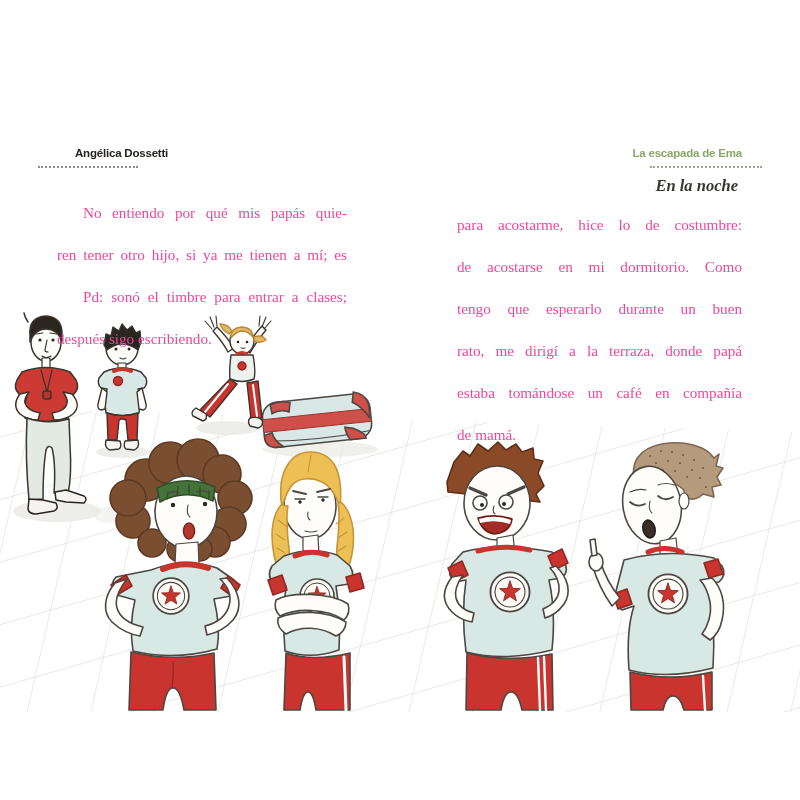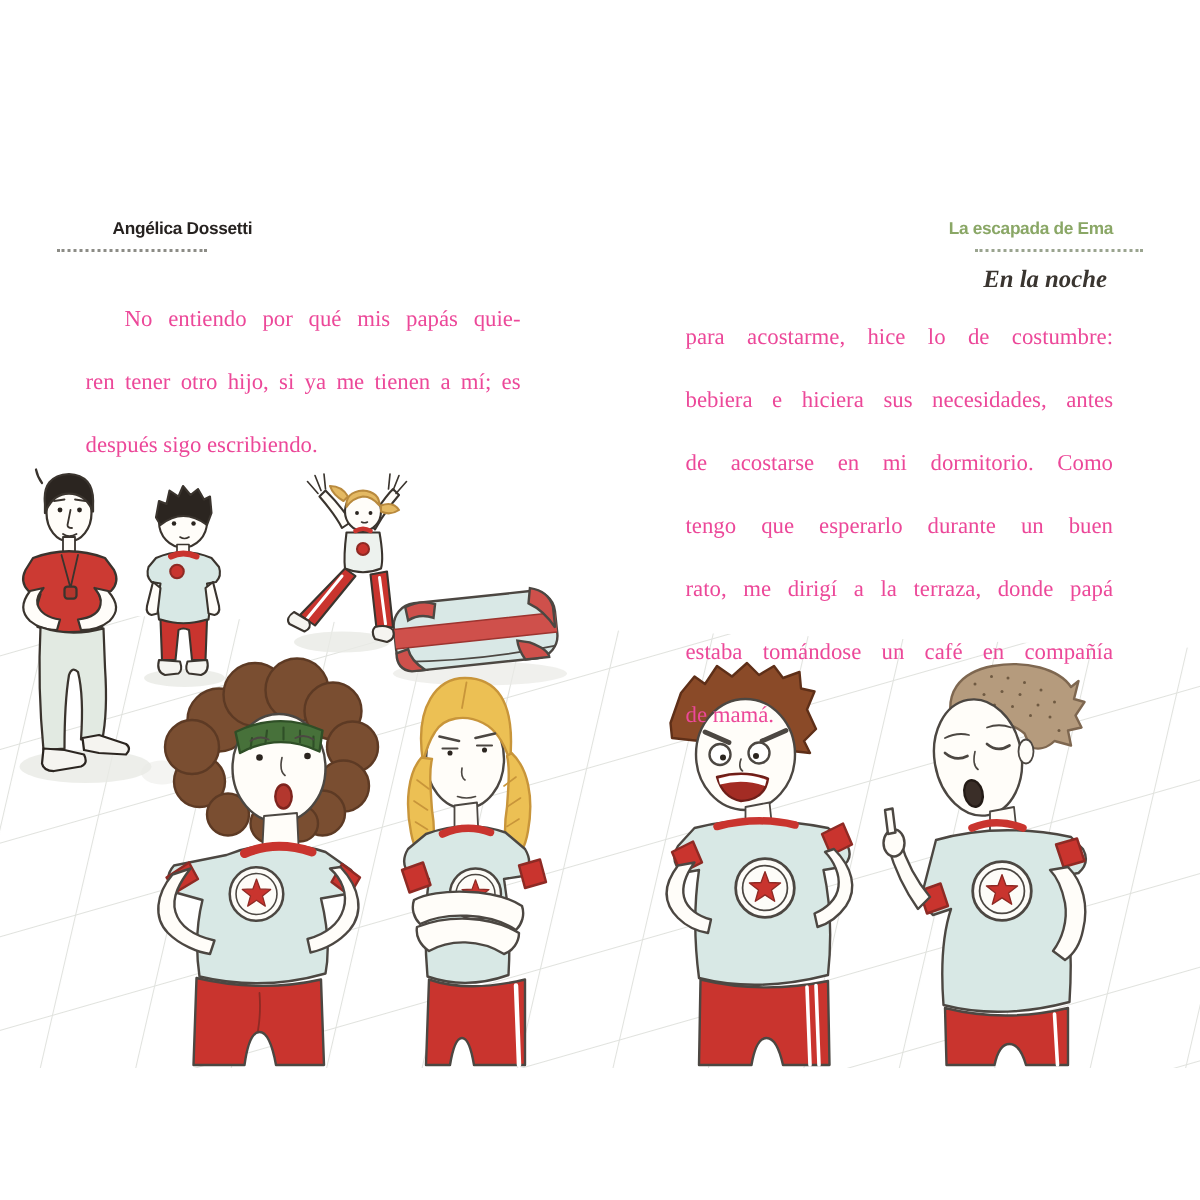--- a/index.html
+++ b/index.html
@@ -255,25 +255,25 @@
 
 <div class="runhead" style="left:75px;top:147px;">Angélica Dossetti</div>
 <div class="dotrule" style="left:38px;top:166px;width:100px;"></div>
 
 <div class="runhead green" style="left:600px;top:147px;width:142px;text-align:right;">La escapada de Ema</div>
 <div class="dotrule green" style="left:650px;top:166px;width:112px;"></div>
 
 <div class="col colL">
   <div class="bline j ind">No entiendo por qué mis papás quie-</div>
   <div class="bline j">ren tener otro hijo, si ya me tienen a mí; es</div>
+  <div class="bline j ind">Pd: sonó el timbre para entrar a clases;</div>
   <div class="bline">después sigo escribiendo.</div>
 </div>
 
 <div class="col colR">
   <div class="secthead">En la noche</div>
   <div class="bline j">para acostarme, hice lo de costumbre:</div>
-  <div class="bline j">bebiera e hiciera sus necesidades, antes</div>
   <div class="bline j">de acostarse en mi dormitorio. Como</div>
   <div class="bline j">tengo que esperarlo durante un buen</div>
   <div class="bline j">rato, me dirigí a la terraza, donde papá</div>
   <div class="bline j">estaba tomándose un café en compañía</div>
   <div class="bline">de mamá.</div>
 </div>
 
 </body></html>

